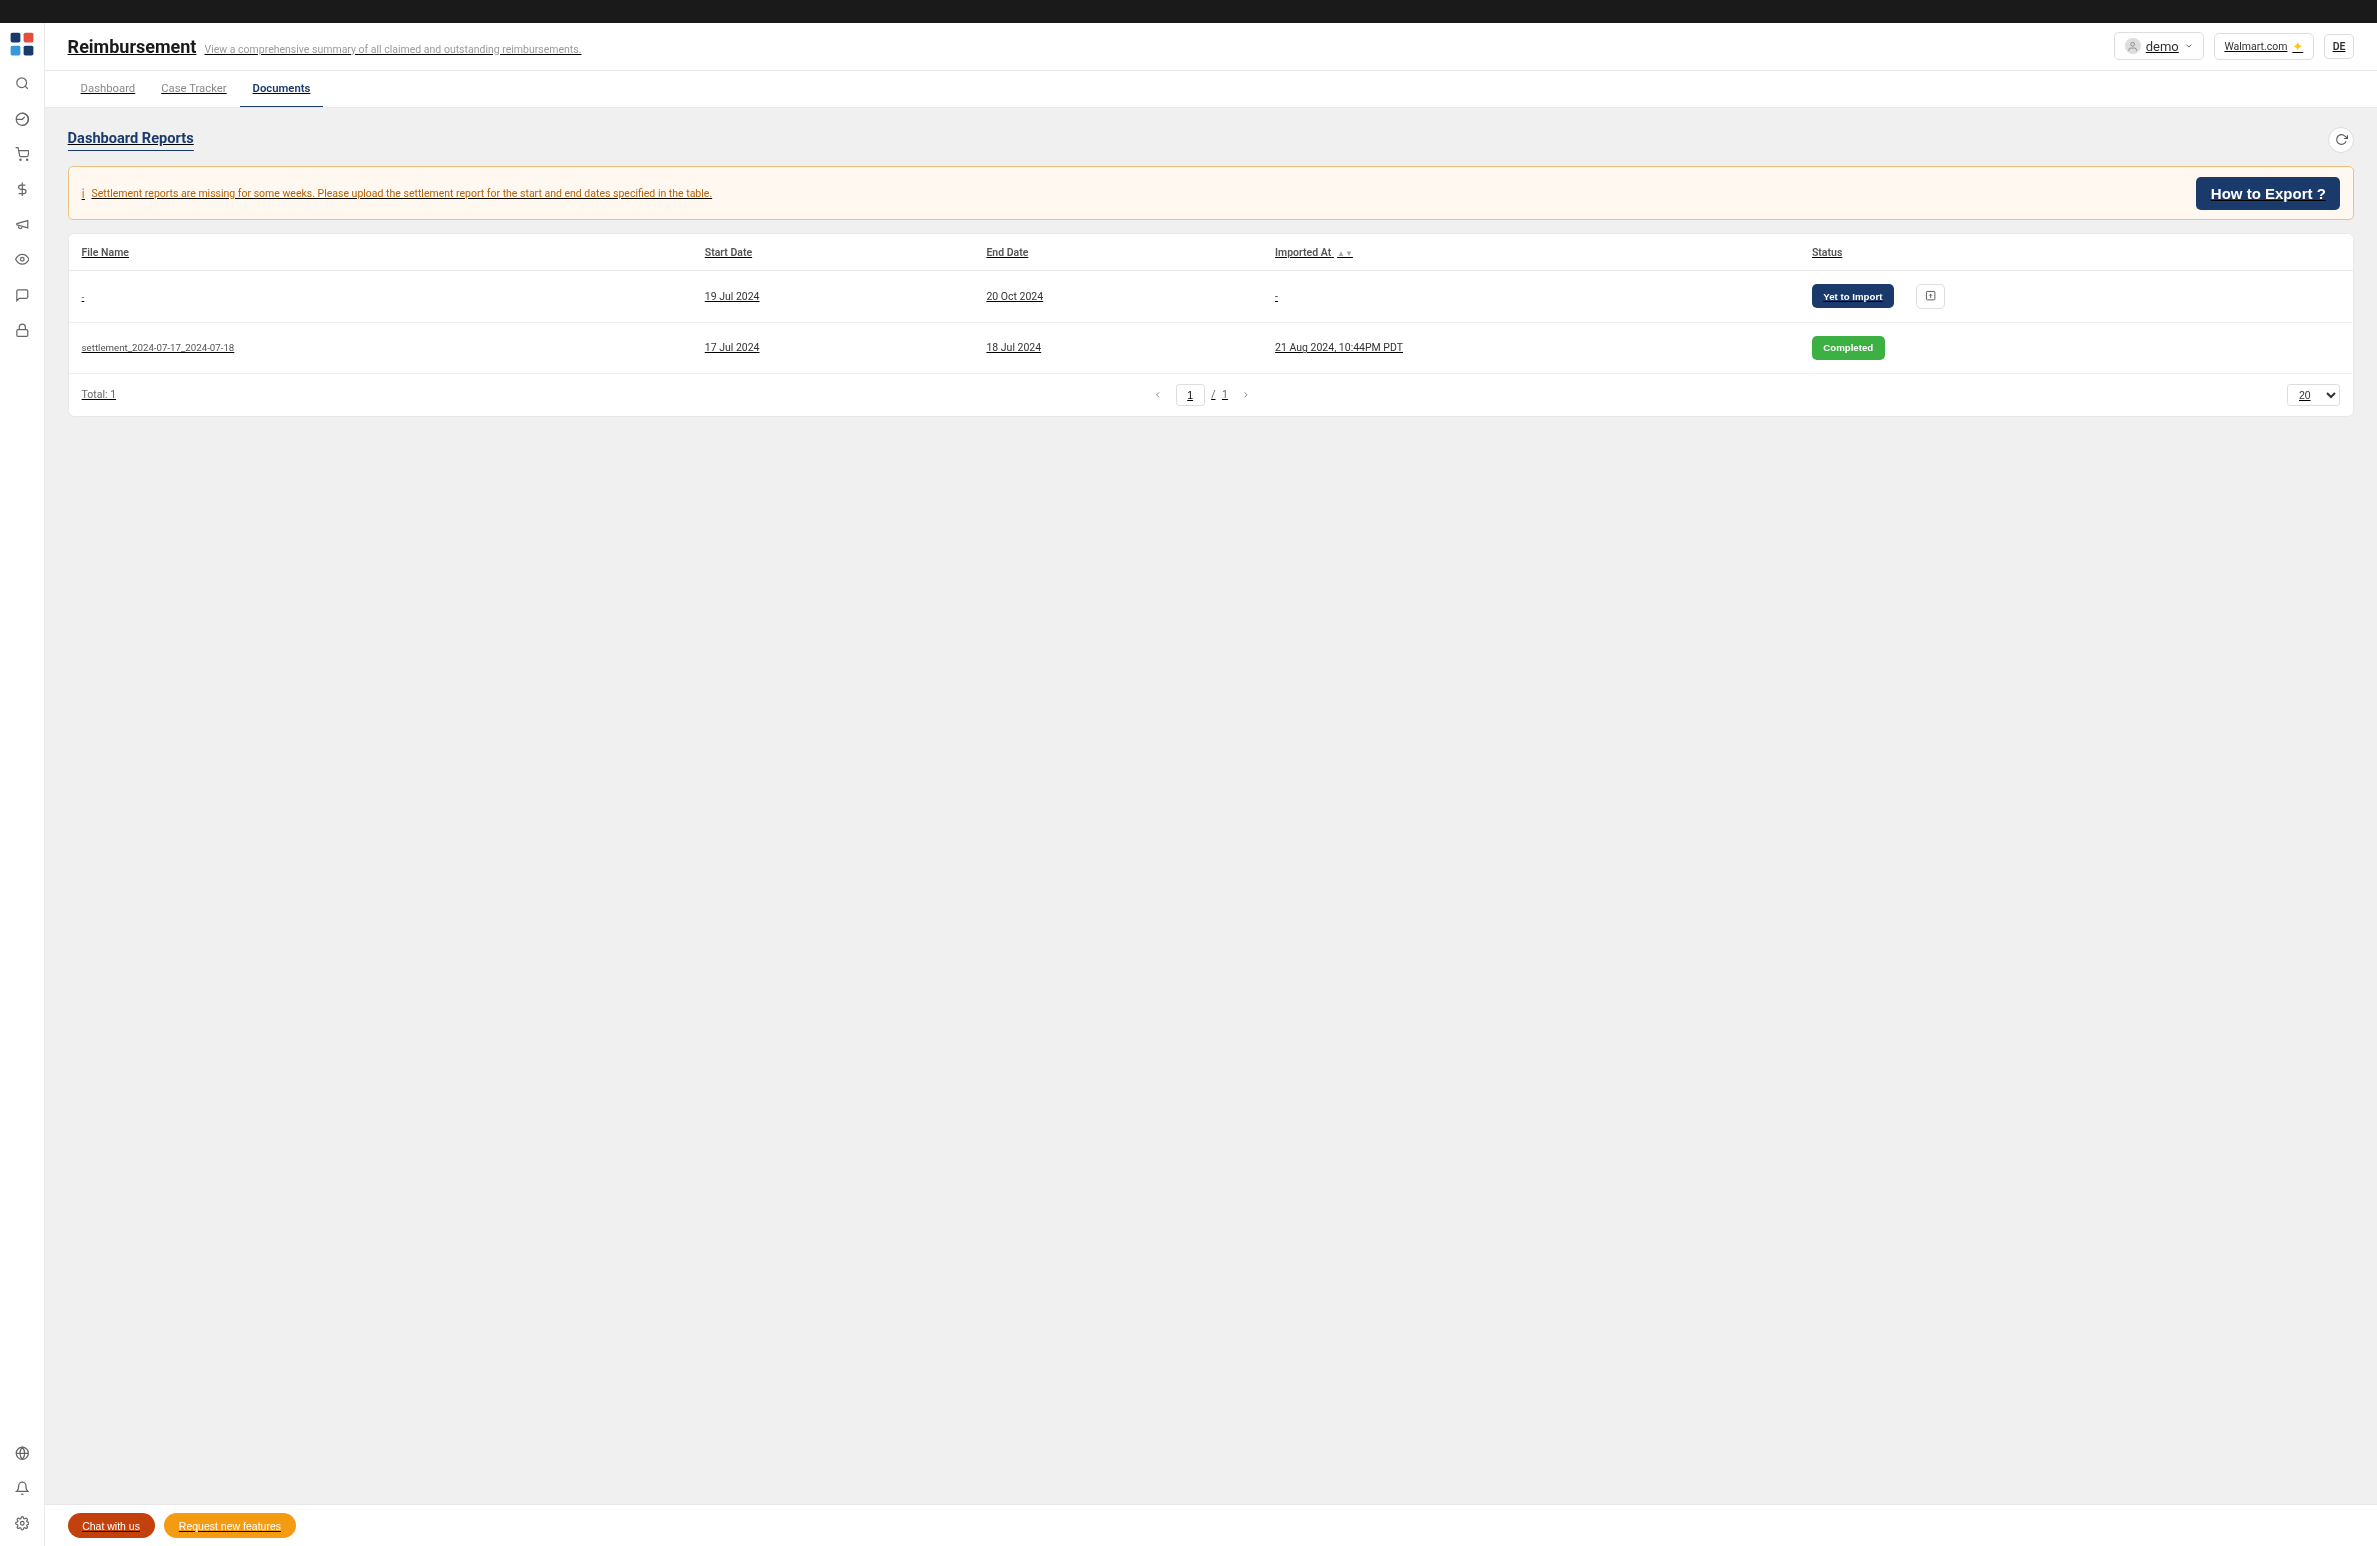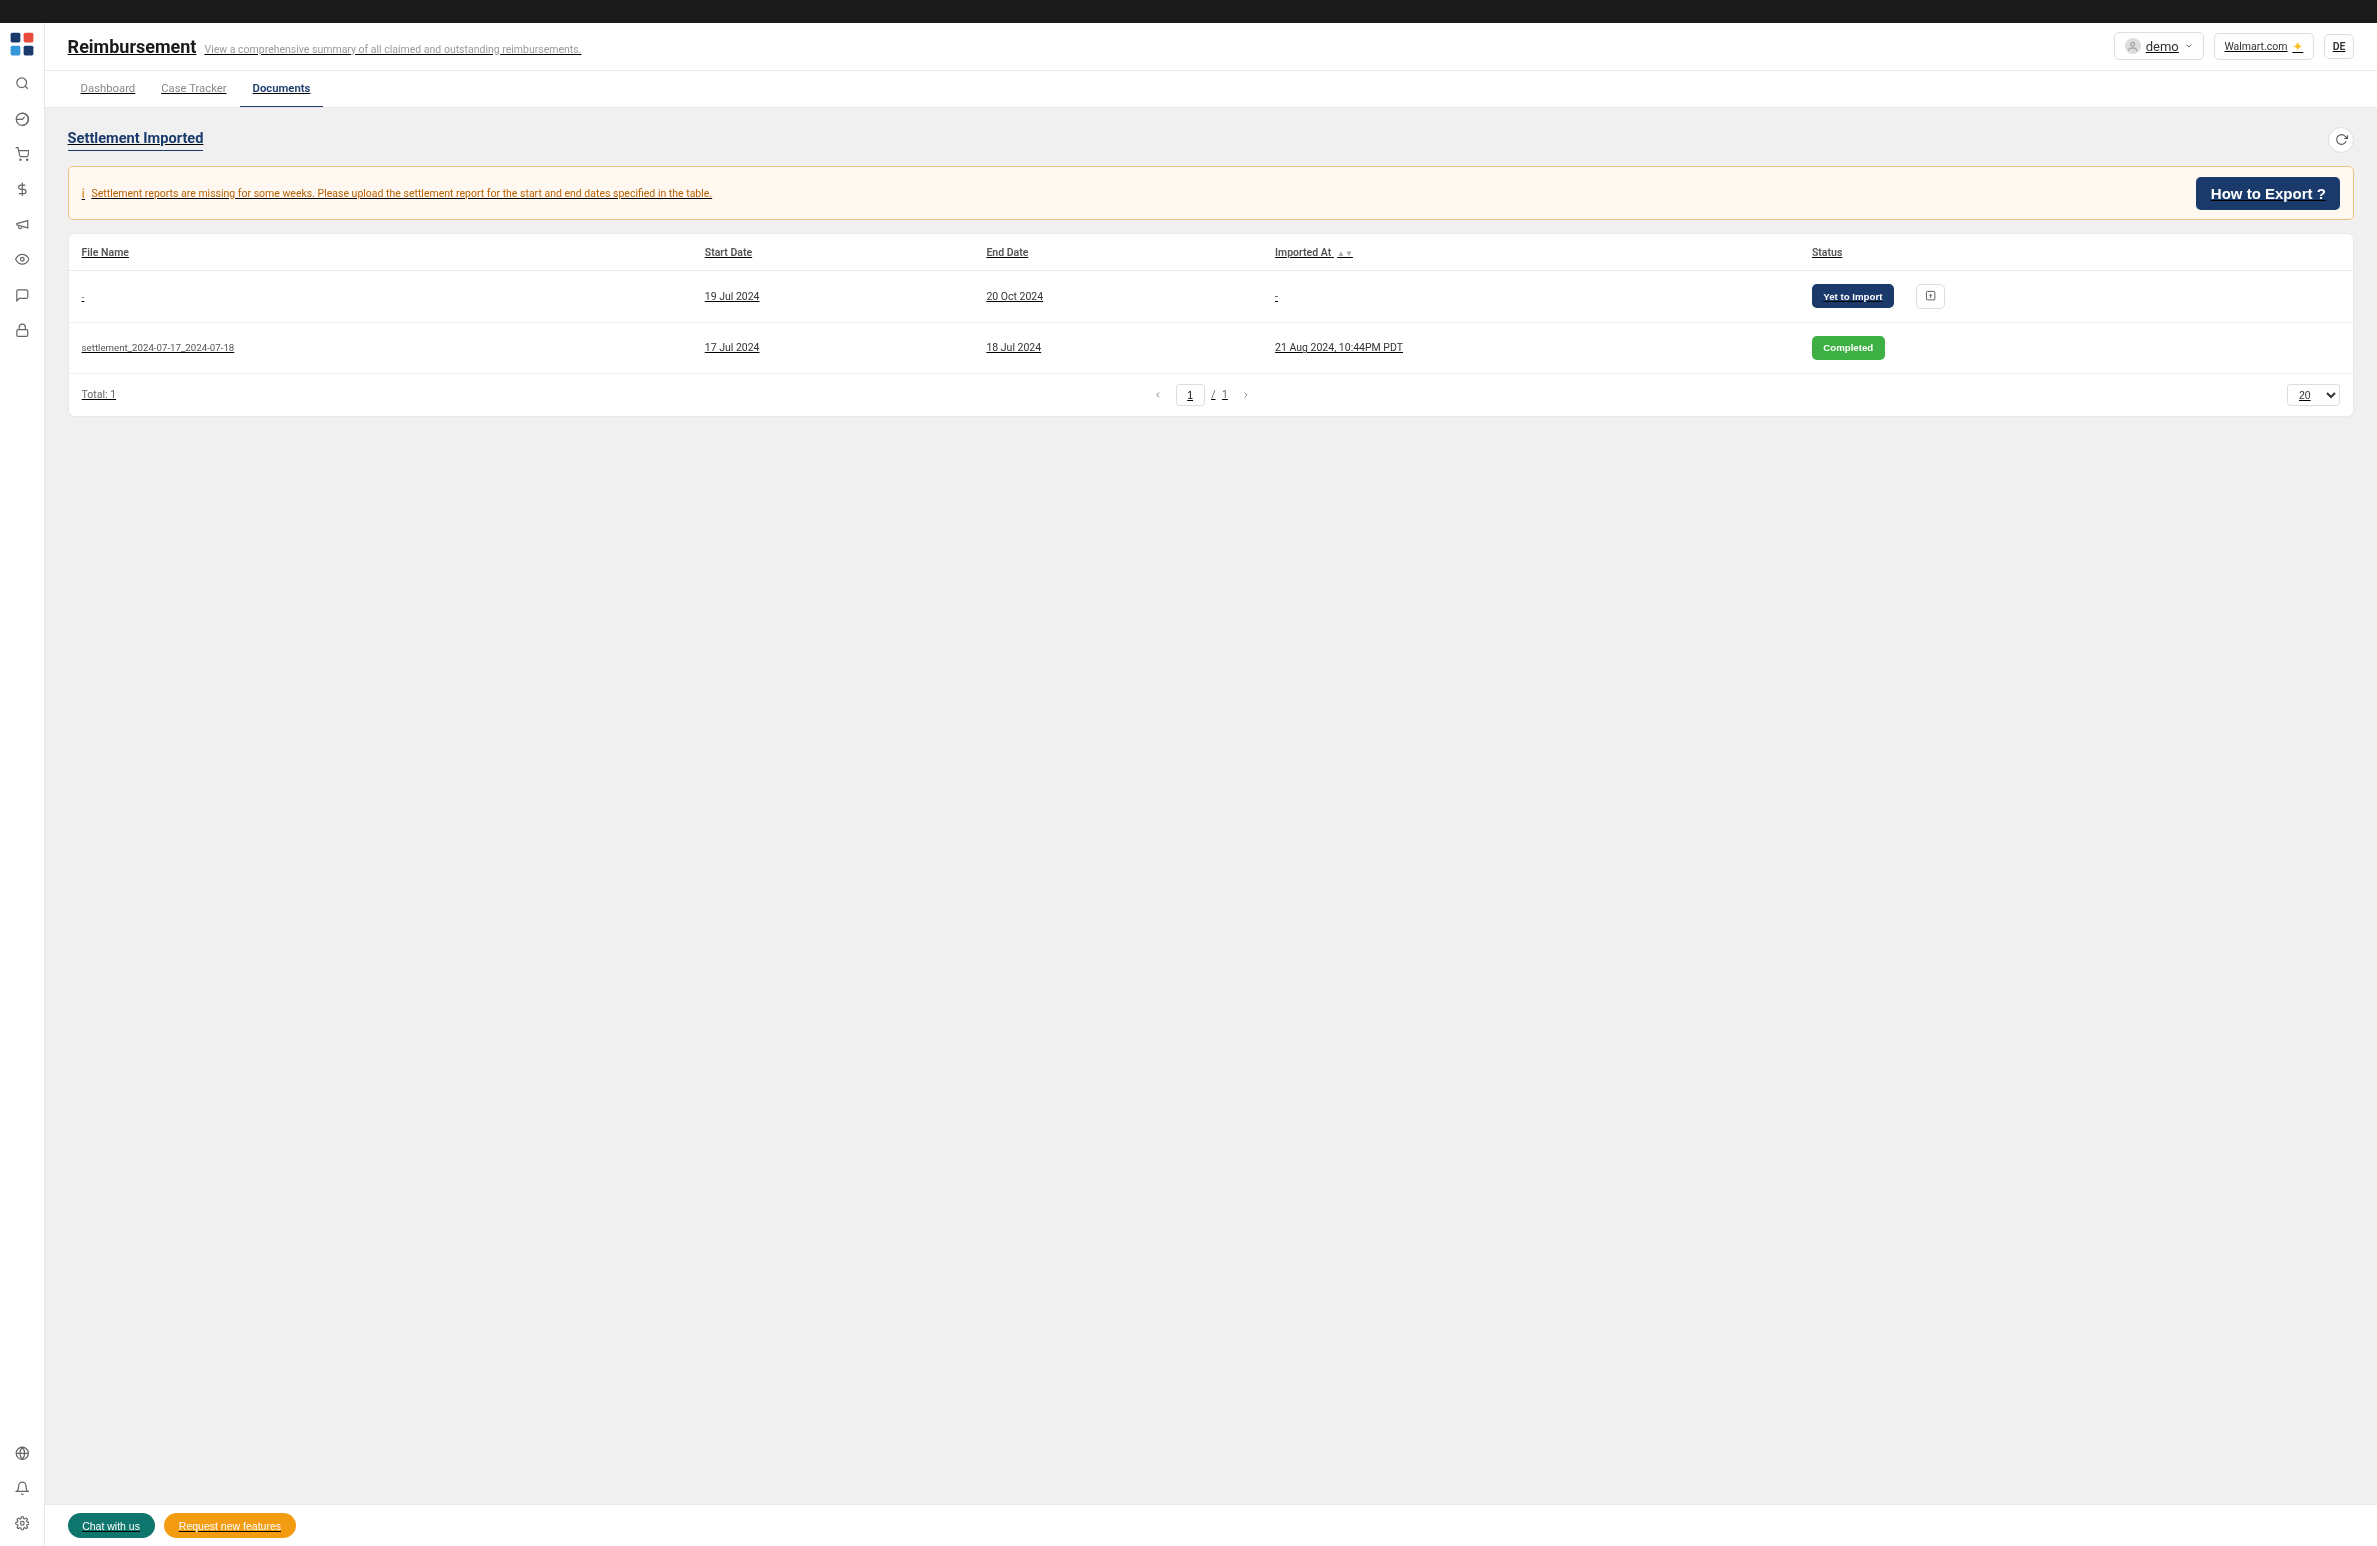--- a/index.html
+++ b/index.html
@@ -75,21 +75,21 @@
     .pagination-row { display: flex; align-items: center; justify-content: space-between; padding: 9.7px 13px; border-top: 0.8px solid #f0f0f0; }
     .pagination-total { font-size: 10.5px; color: #666; }
     .pagination-controls { display: flex; align-items: center; gap: 6.5px; }
     .page-btn { width: 22.6px; height: 22.6px; border: none; background: transparent; cursor: pointer; color: #666; font-size: 11.3px; display: flex; align-items: center; justify-content: center; border-radius: 3.2px; }
     .page-input { width: 29px; height: 22.6px; border: 0.8px solid #ddd; border-radius: 3.2px; text-align: center; font-size: 10.5px; }
     .page-sep { font-size: 10.5px; color: #666; }
     .per-page-select { border: 0.8px solid #ddd; border-radius: 3.2px; padding: 3.2px 6.5px; font-size: 10.5px; color: #333; background: #fff; cursor: pointer; }
 
     
     .bottom-bar { background: #fff; border-top: 0.8px solid #e8e8e8; padding: 8px 22.6px; display: flex; align-items: center; gap: 9.7px; flex-shrink: 0; }
-    .chat-btn { background: #0f766e; color: #fff; border: none; border-radius: 16px; padding: 6.5px 14.6px; font-size: 10.5px; font-weight: 500; cursor: pointer; }
+    .chat-btn { background: #c2410c; color: #fff; border: none; border-radius: 16px; padding: 6.5px 14.6px; font-size: 10.5px; font-weight: 500; cursor: pointer; }
     .feature-btn { background: #f39c12; color: #fff; border: none; border-radius: 16px; padding: 6.5px 14.6px; font-size: 10.5px; font-weight: 500; cursor: pointer; }
 
     
     .logo-svg { width: 26px; height: 26px; }
   </style>
 </head>
 <body>
 
 <div class="top-bar"></div>
 
@@ -212,21 +212,21 @@
         <span>Case Tracker</span>
       </div>
       <div class="tab active">
         <span>Documents</span>
       </div>
     </div>
 
     <div class="main-content">
 
       <div class="section-header">
-        <span class="section-title">Settlement Imported</span>
+        <span class="section-title">Dashboard Reports</span>
         <button class="refresh-btn">
           <svg width="13" height="13" viewBox="0 0 24 24" fill="none" stroke="currentColor" stroke-width="2">
               <polyline points="23 4 23 10 17 10"></polyline>
               <path d="M20.49 15a9 9 0 1 1-2.12-9.36L23 10"></path>
             </svg>
         </button>
       </div>
 
       <div class="alert-banner">
         <div class="alert-text">

